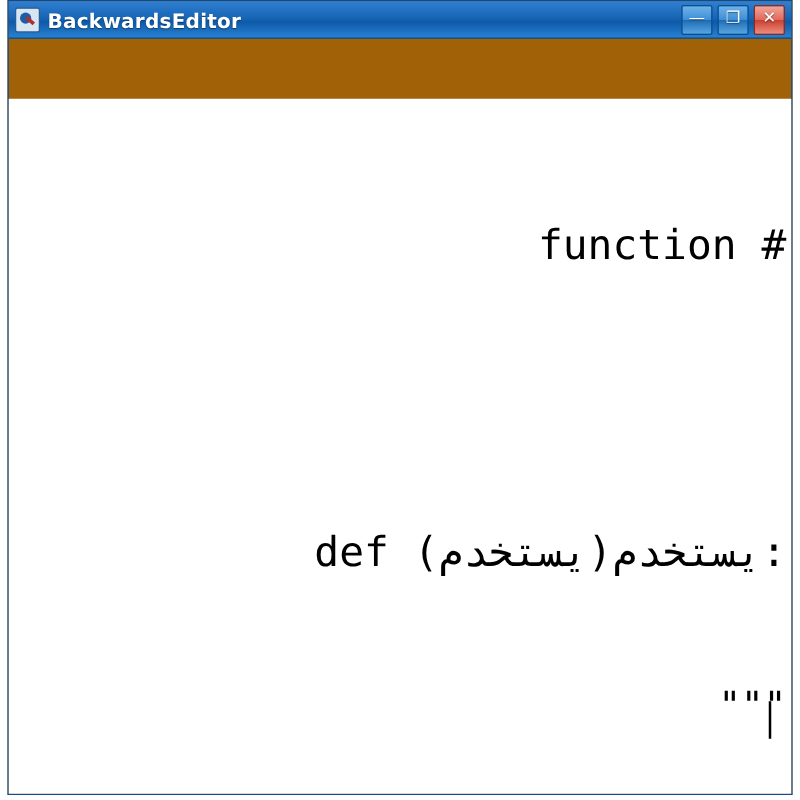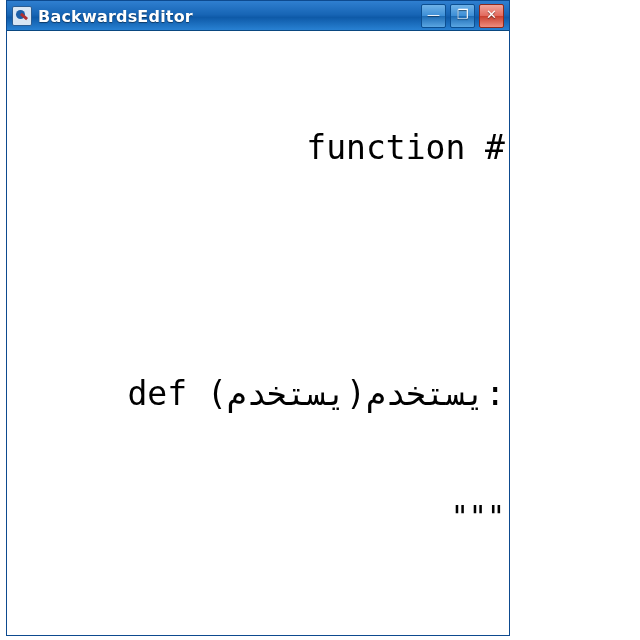--- a/index.html
+++ b/index.html
@@ -12,27 +12,28 @@
   }
   body {
     font-family: "DejaVu Sans", sans-serif;
   }
 
   
   #window {
     position: absolute;
     left: 6px;
     top: 0px;
-    width: 504px;
+    width: 628px;
     height: 636px;
     box-sizing: border-box;
     border: 1px solid #0d4a8f;
     background: #a16207;
     display: flex;
     flex-direction: column;
+    gap: 48px;
   }
 
   
   #titlebar {
     height: 30px;
     flex: 0 0 30px;
     background: linear-gradient(to bottom, #2f7fd0 0%, #1765b5 45%, #0e5aa8 55%, #2a84d6 100%);
     border-bottom: 1px solid #0a4versus;
     display: flex;
     align-items: center;

